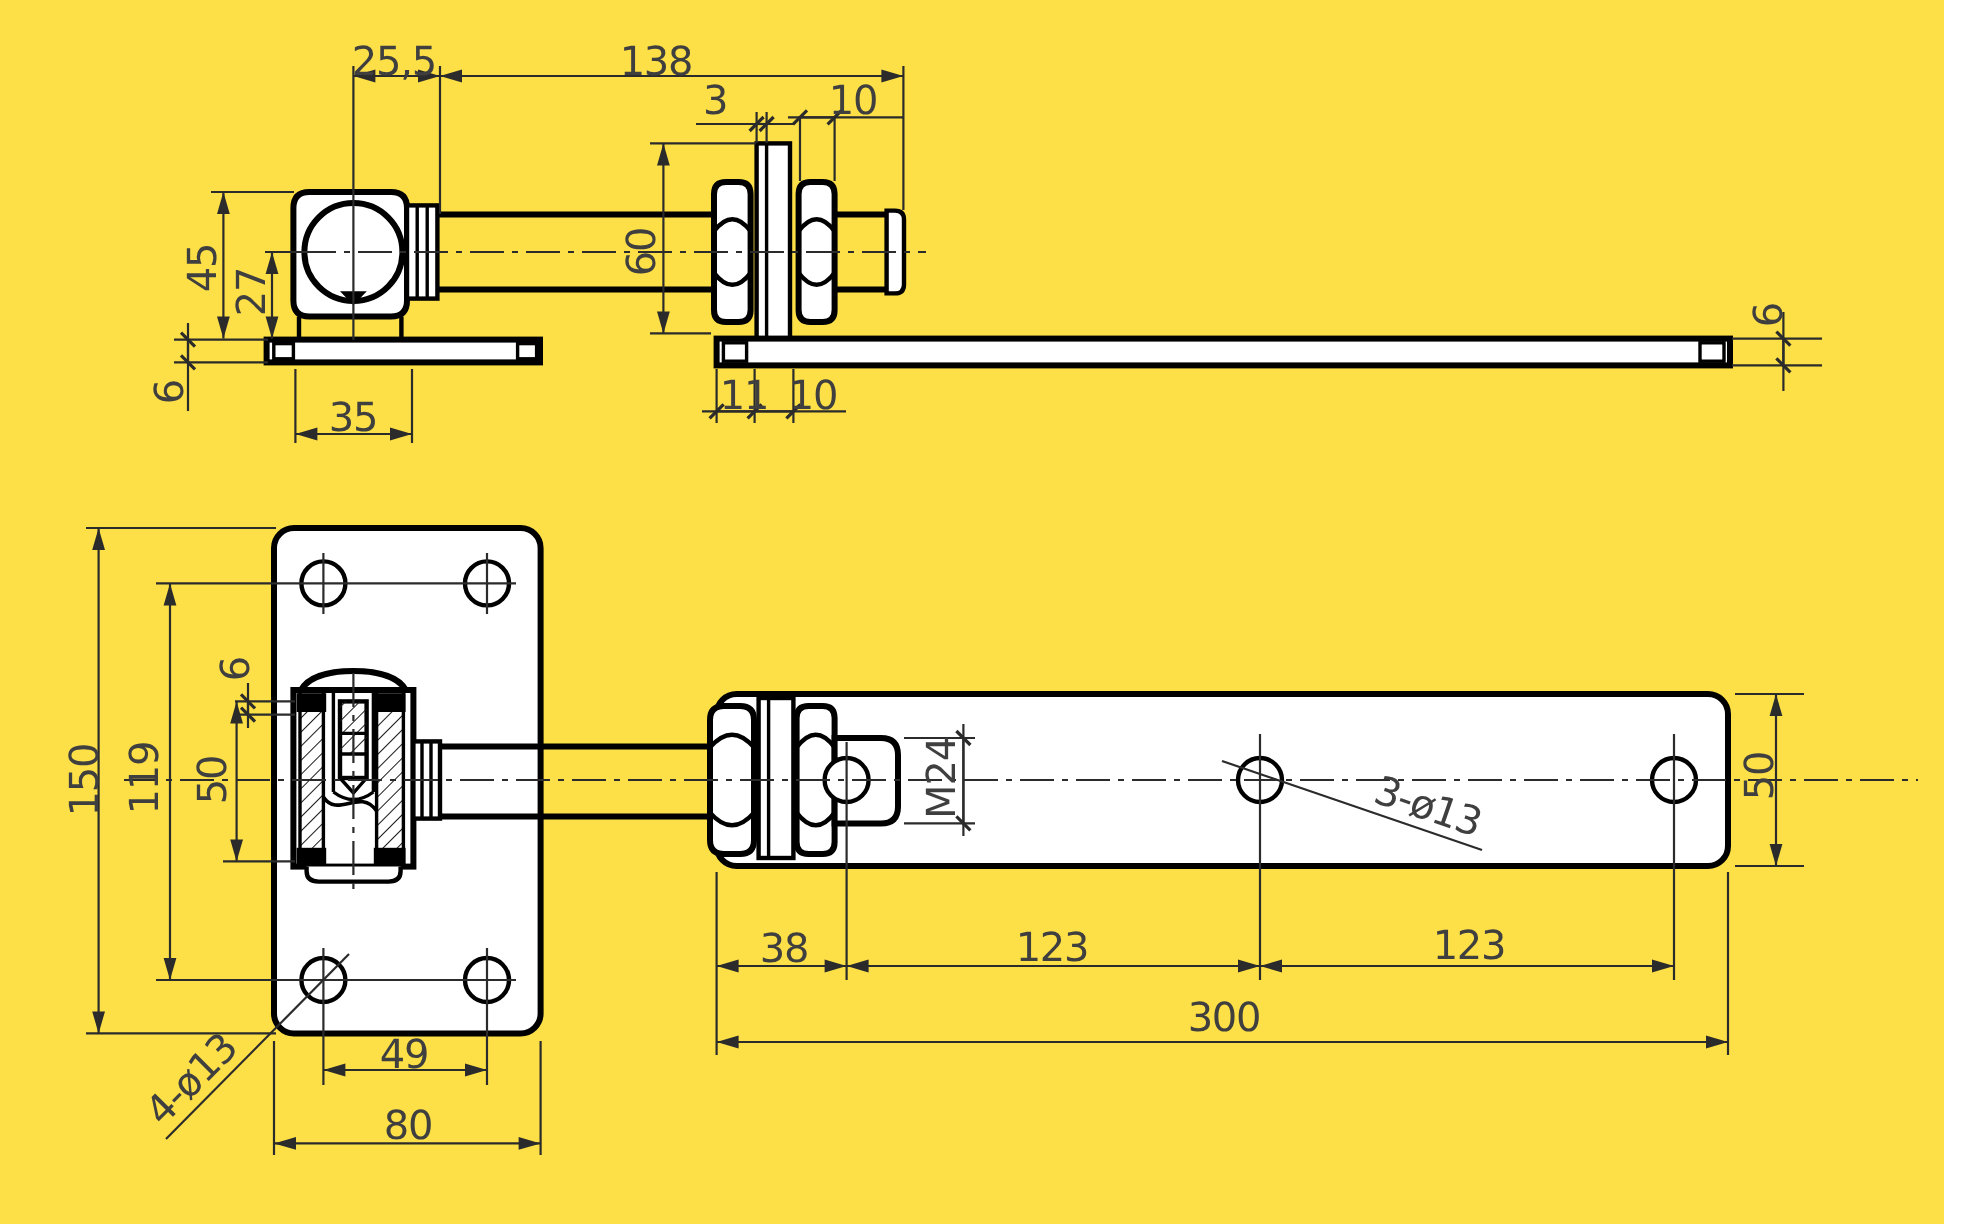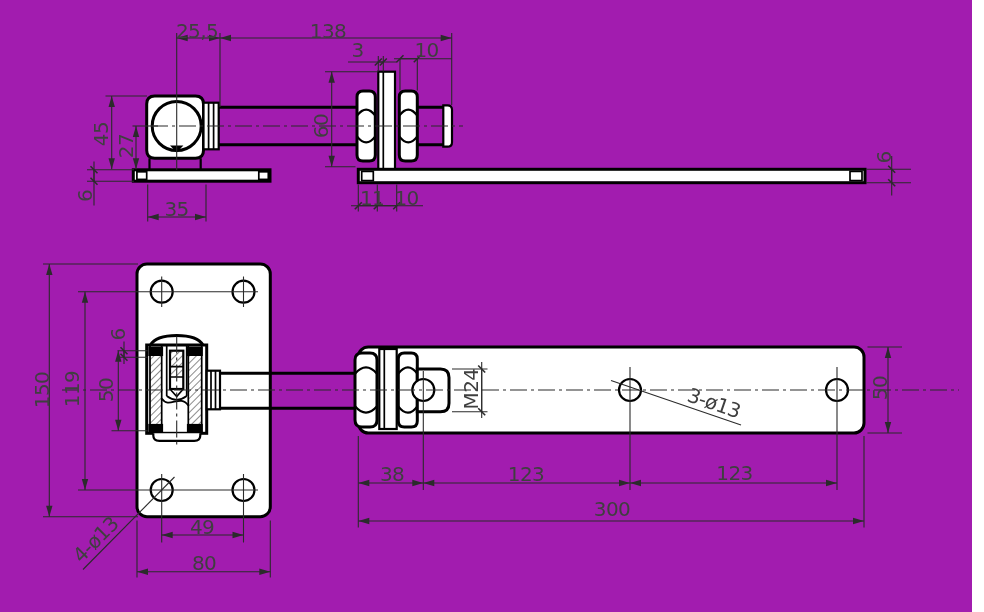--- a/index.html
+++ b/index.html
@@ -1,16 +1,16 @@
 <!DOCTYPE html>
 <html><head>
 <meta charset="utf-8">
 <style>
   html,body{margin:0;padding:0;background:#ffffff;}
-  .stage{width:972px;height:612px;position:relative;background:#a21caf;overflow:hidden;}
+  .stage{width:972px;height:612px;position:relative;background:#fde047;overflow:hidden;}
   svg{display:block;}
   svg text{font-family:"DejaVu Sans",sans-serif;font-size:20px;fill:#3f3f3f;letter-spacing:-0.6px;}
   .thick{stroke:#000;stroke-width:3;fill:none;}
   .thickf{stroke:#000;stroke-width:3;fill:#fff;}
   .med{stroke:#000;stroke-width:2.2;fill:none;}
   .medf{stroke:#000;stroke-width:2.2;fill:#fff;}
   .lt{stroke:#000;stroke-width:1.7;fill:none;}
   .thin{stroke:#2b2b2b;stroke-width:1.1;fill:none;}
   .cl{stroke:#2b2b2b;stroke-width:1.1;fill:none;stroke-dasharray:17 4 3 4;}
   .pad{fill:#000;stroke:none;}

